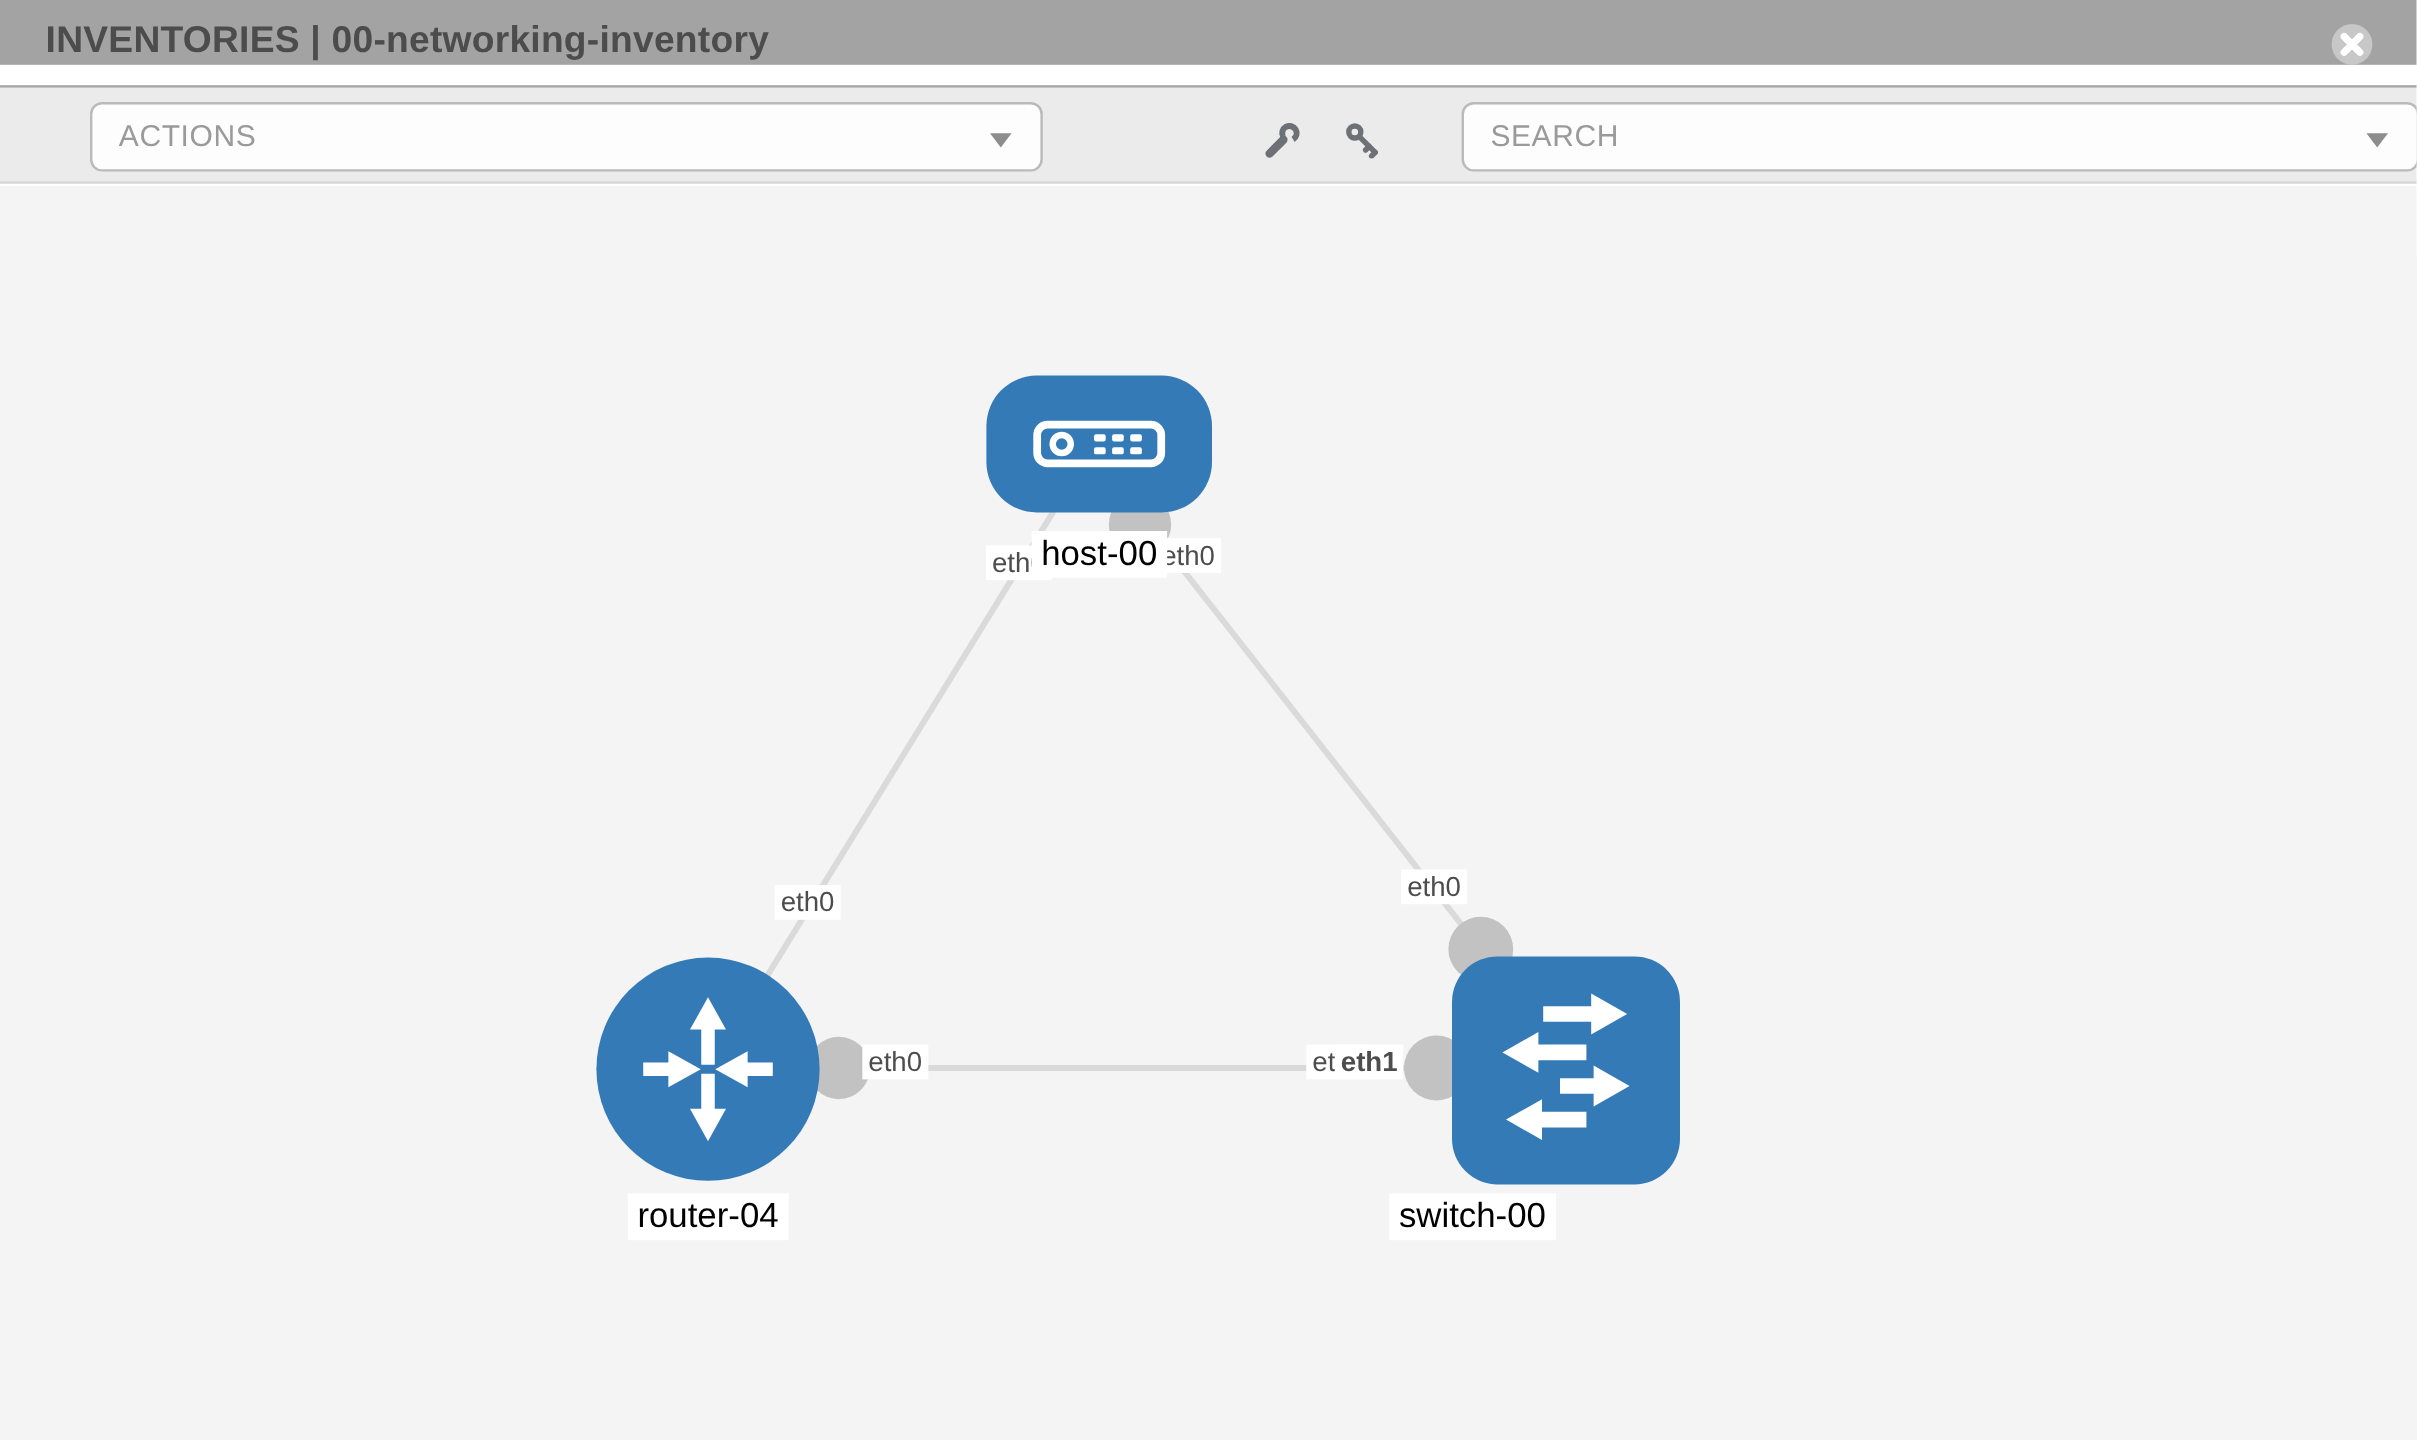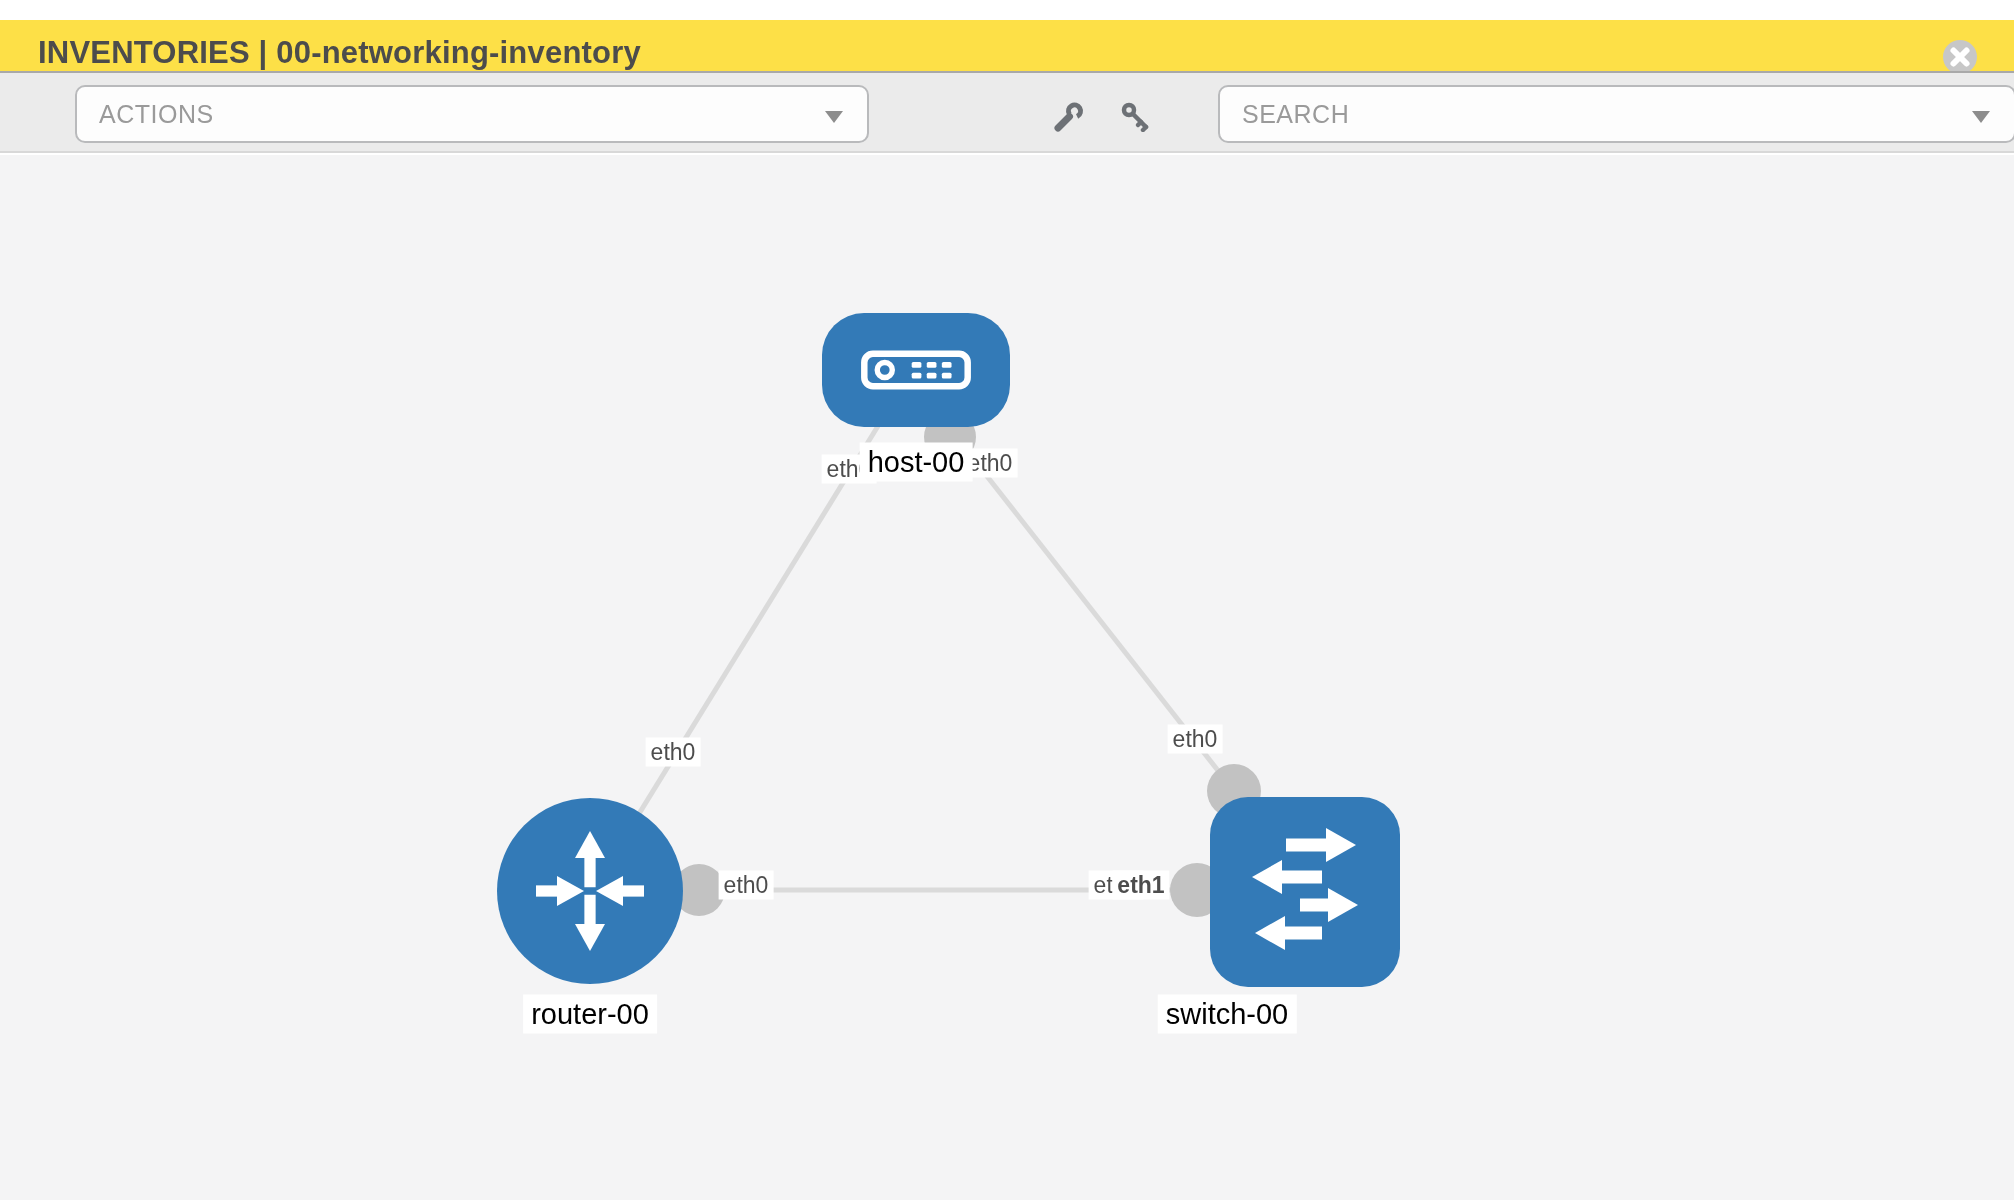--- a/index.html
+++ b/index.html
@@ -2,21 +2,21 @@
 <html><head>
 <meta charset="utf-8">
 <style>
   html,body{margin:0;padding:0;background:#fff;}
   *{box-sizing:border-box;}
   #root{
     position:relative;width:2014px;height:1200px;overflow:hidden;
     font-family:"Liberation Sans",sans-serif;background:#fff;
   }
   
-  .hdr{position:absolute;left:0;top:0;width:2014px;height:66px;background:#fde047;margin-top:20px;}
+  .hdr{position:absolute;left:0;top:0;width:2014px;height:54px;background:#a3a3a3;}
   .hdr-title{
     position:absolute;left:38px;top:15px;font-size:31px;font-weight:700;
     color:#4c4c4c;white-space:nowrap;letter-spacing:.2px;
   }
   .close-btn{position:absolute;left:1942px;top:19px;width:36px;height:36px;cursor:pointer;}
   
   .toolbar{
     position:absolute;left:0;top:71px;width:2014px;height:82px;
     background:#ebebeb;border-top:2px solid #a9a9a9;border-bottom:2px solid #d8d8d8;
   }
@@ -180,21 +180,21 @@
           <polygon points="42,80 72,63 72,97" stroke="none"></polygon>
           <line x1="90" y1="108" x2="124" y2="108"></line>
           <polygon points="148,108 118,91 118,125" stroke="none"></polygon>
           <line x1="75" y1="136" x2="112" y2="136"></line>
           <polygon points="45,136 75,119 75,153" stroke="none"></polygon>
         </g>
       </svg>
     </div>
 
     <div class="node-label lbl-host">host-00</div>
-    <div class="node-label lbl-router">router-00</div>
+    <div class="node-label lbl-router">router-04</div>
     <div class="node-label lbl-switch">switch-00</div>
 
     <div class="if-label if-1">eth0</div>
     <div class="if-label if-2">eth0</div>
     <div class="if-label if-3">eth0</div>
     <div class="if-label if-4">eth0</div>
     <div class="if-label if-5">eth0</div>
     <div class="if-label if-6">eth0</div>
     <div class="if-label if-7 front">eth1</div>
   </div>

